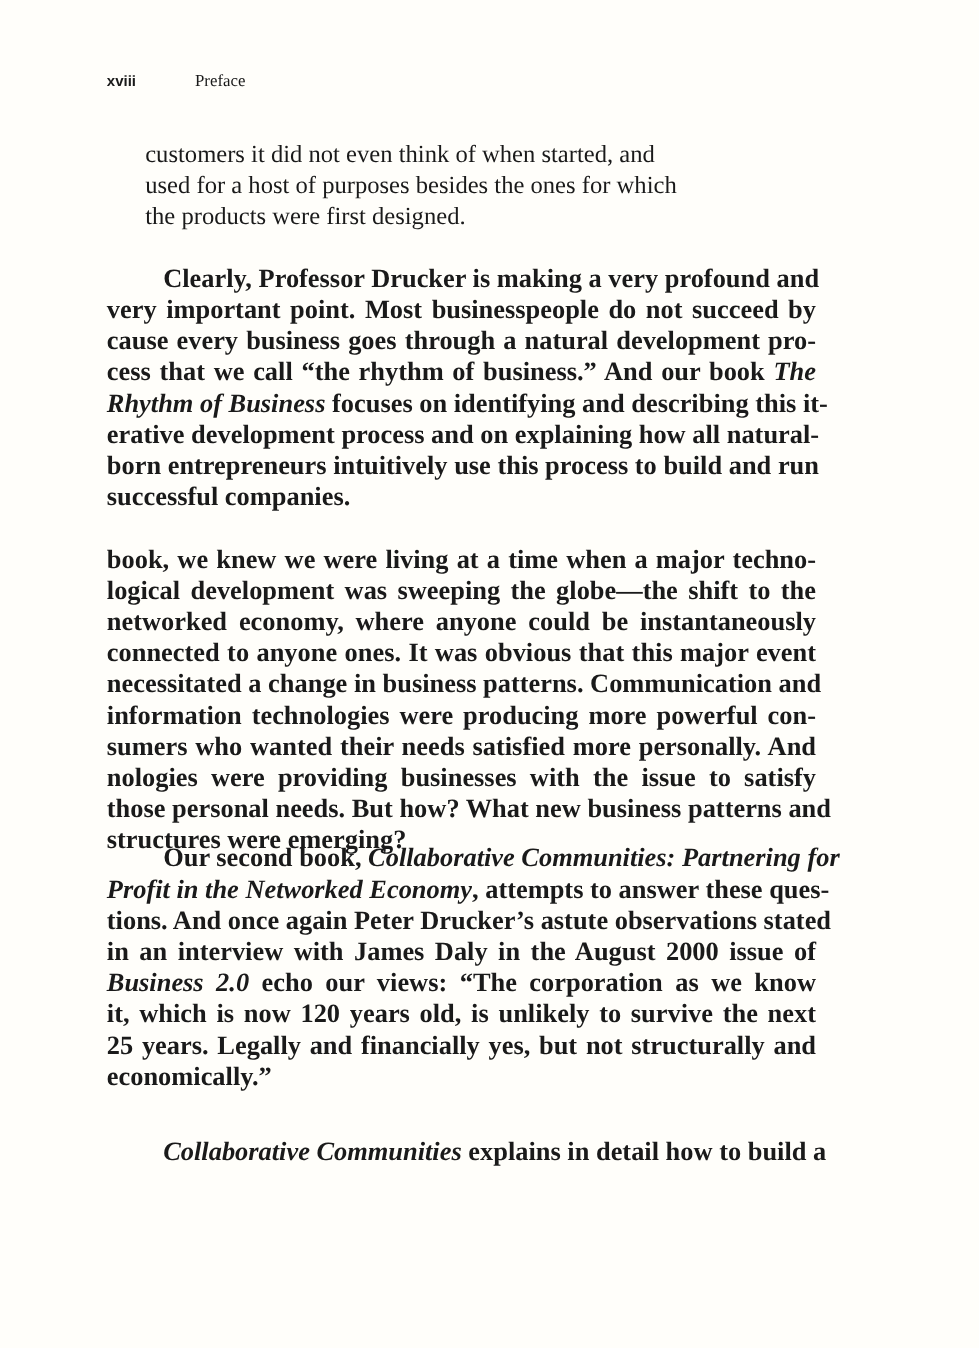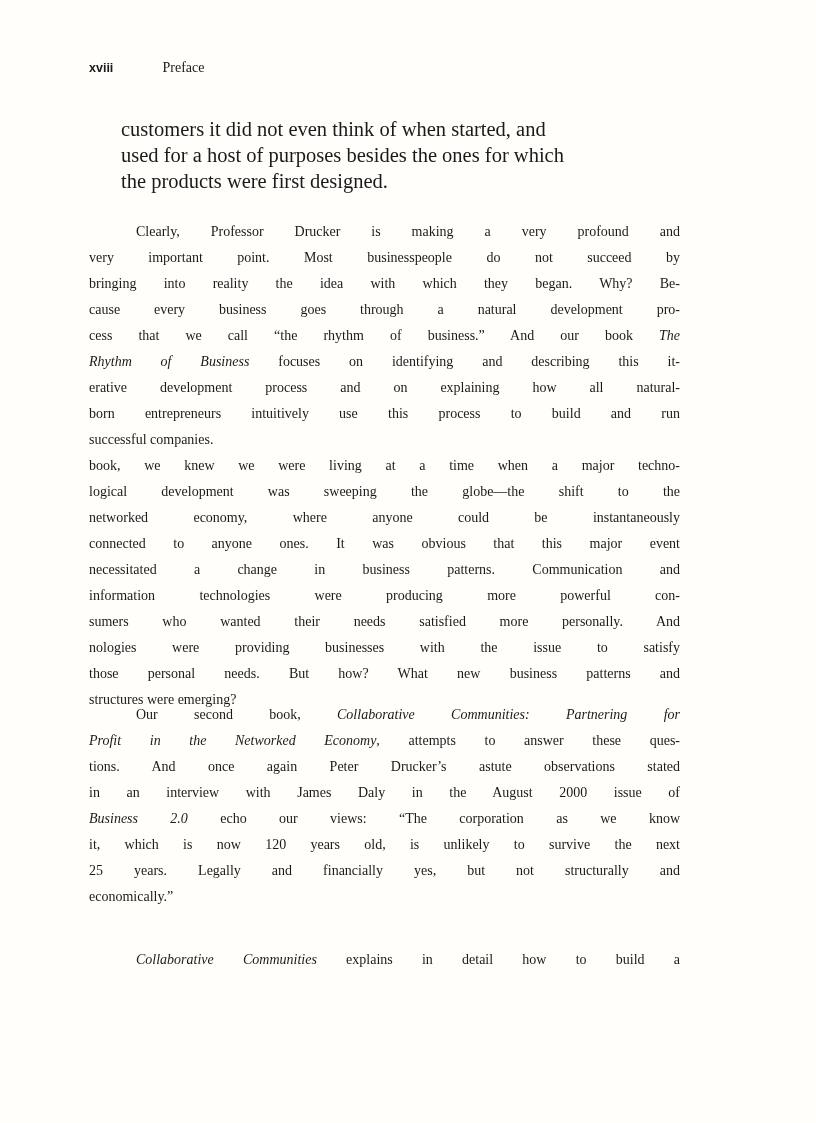--- a/index.html
+++ b/index.html
@@ -29,21 +29,22 @@
       display: inline-block;
       width: 70px;
     }
     .running-head .section {
       font-size: 14px;
     }
     .text-block {
       position: absolute;
       left: 89px;
       width: 591px;
-      font-size: 14px;
+      font-size: 22px;
+      font-weight: bold;
     }
     .line {
       height: 26px;
       line-height: 26px;
       white-space: nowrap;
       text-align: justify;
       text-align-last: justify;
     }
     .line.last {
       text-align-last: left;
@@ -75,21 +76,20 @@
 
   <div class="blockquote">
     <div class="line">customers it did not even think of when started, and</div>
     <div class="line">used for a host of purposes besides the ones for which</div>
     <div class="line">the products were first designed.</div>
   </div>
 
   <div class="text-block" id="para-0" style="top:219px;">
       <div class="line indent"><span>Clearly, Professor Drucker is making a very profound and</span></div>
       <div class="line"><span>very important point. Most businesspeople do not succeed by</span></div>
-      <div class="line"><span>bringing into reality the idea with which they began. Why? Be-</span></div>
       <div class="line"><span>cause every business goes through a natural development pro-</span></div>
       <div class="line"><span>cess that we call “the rhythm of business.” And our book </span><em>The</em></div>
       <div class="line"><em>Rhythm of Business</em><span> focuses on identifying and describing this it-</span></div>
       <div class="line"><span>erative development process and on explaining how all natural-</span></div>
       <div class="line"><span>born entrepreneurs intuitively use this process to build and run</span></div>
       <div class="line last"><span>successful companies.</span></div>
     </div>
   <div class="text-block" id="para-1" style="top:453px;">
       <div class="line"><span>book, we knew we were living at a time when a major techno-</span></div>
       <div class="line"><span>logical development was sweeping the globe—the shift to the</span></div>

